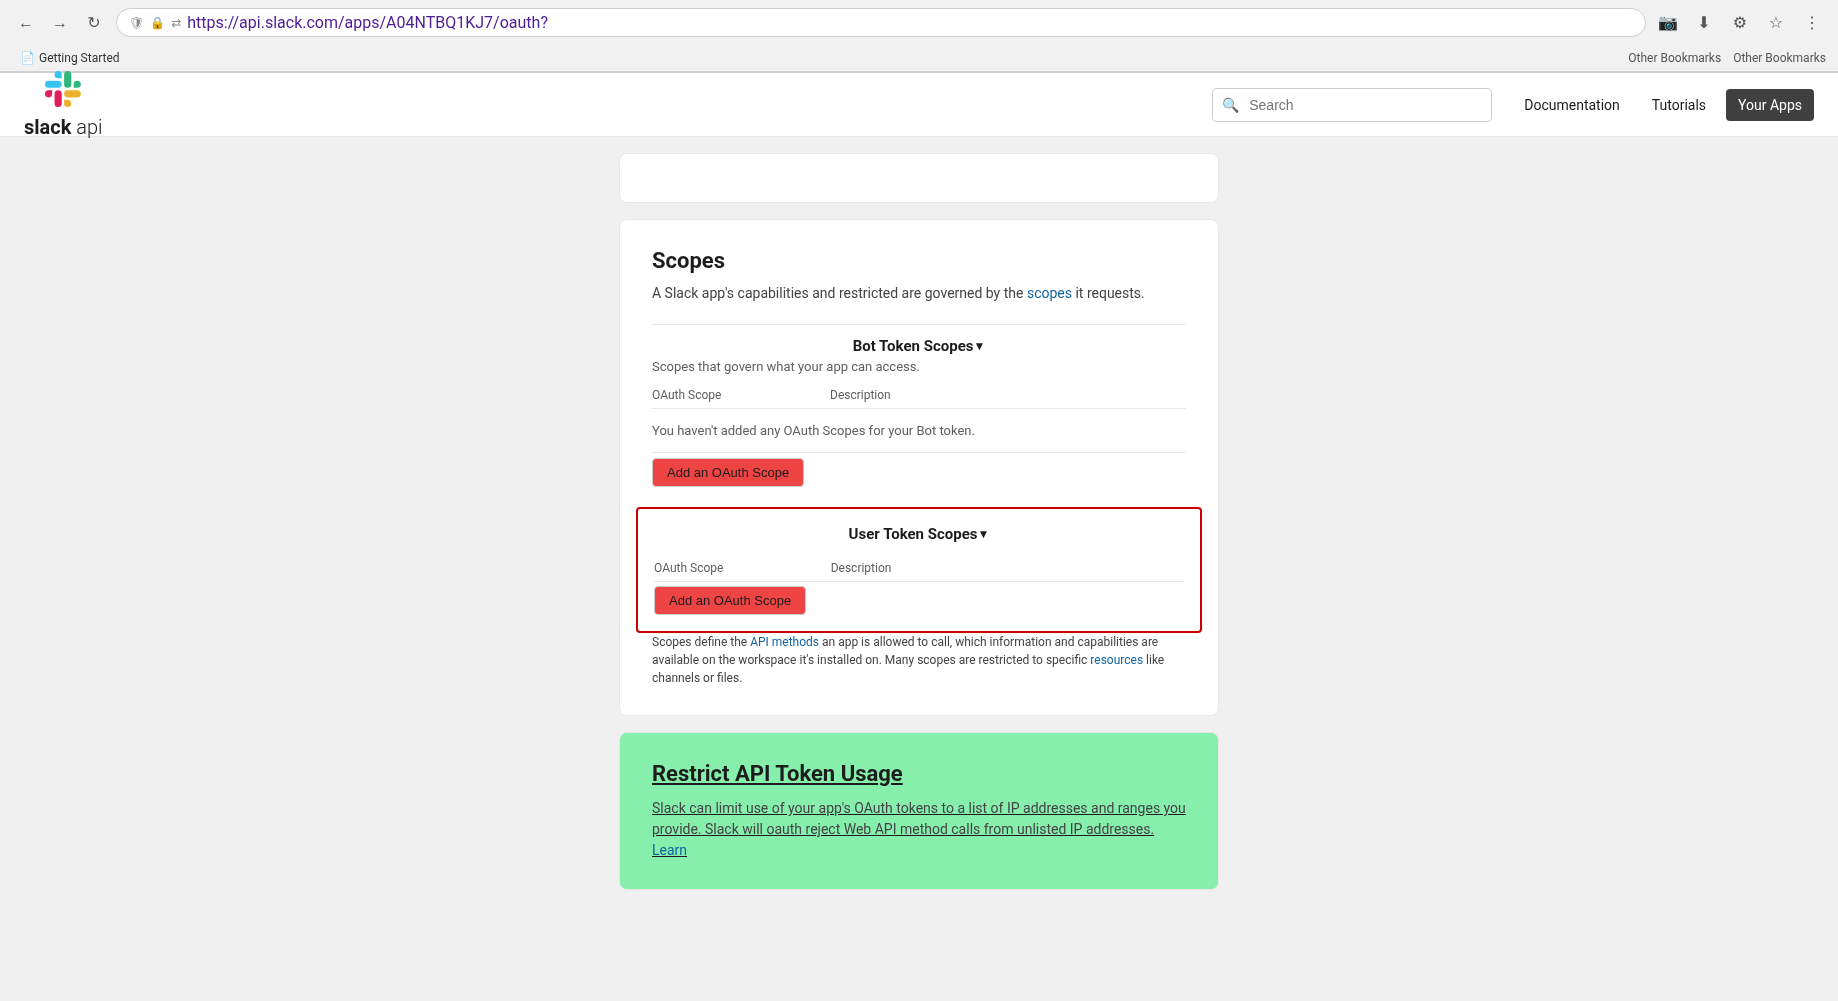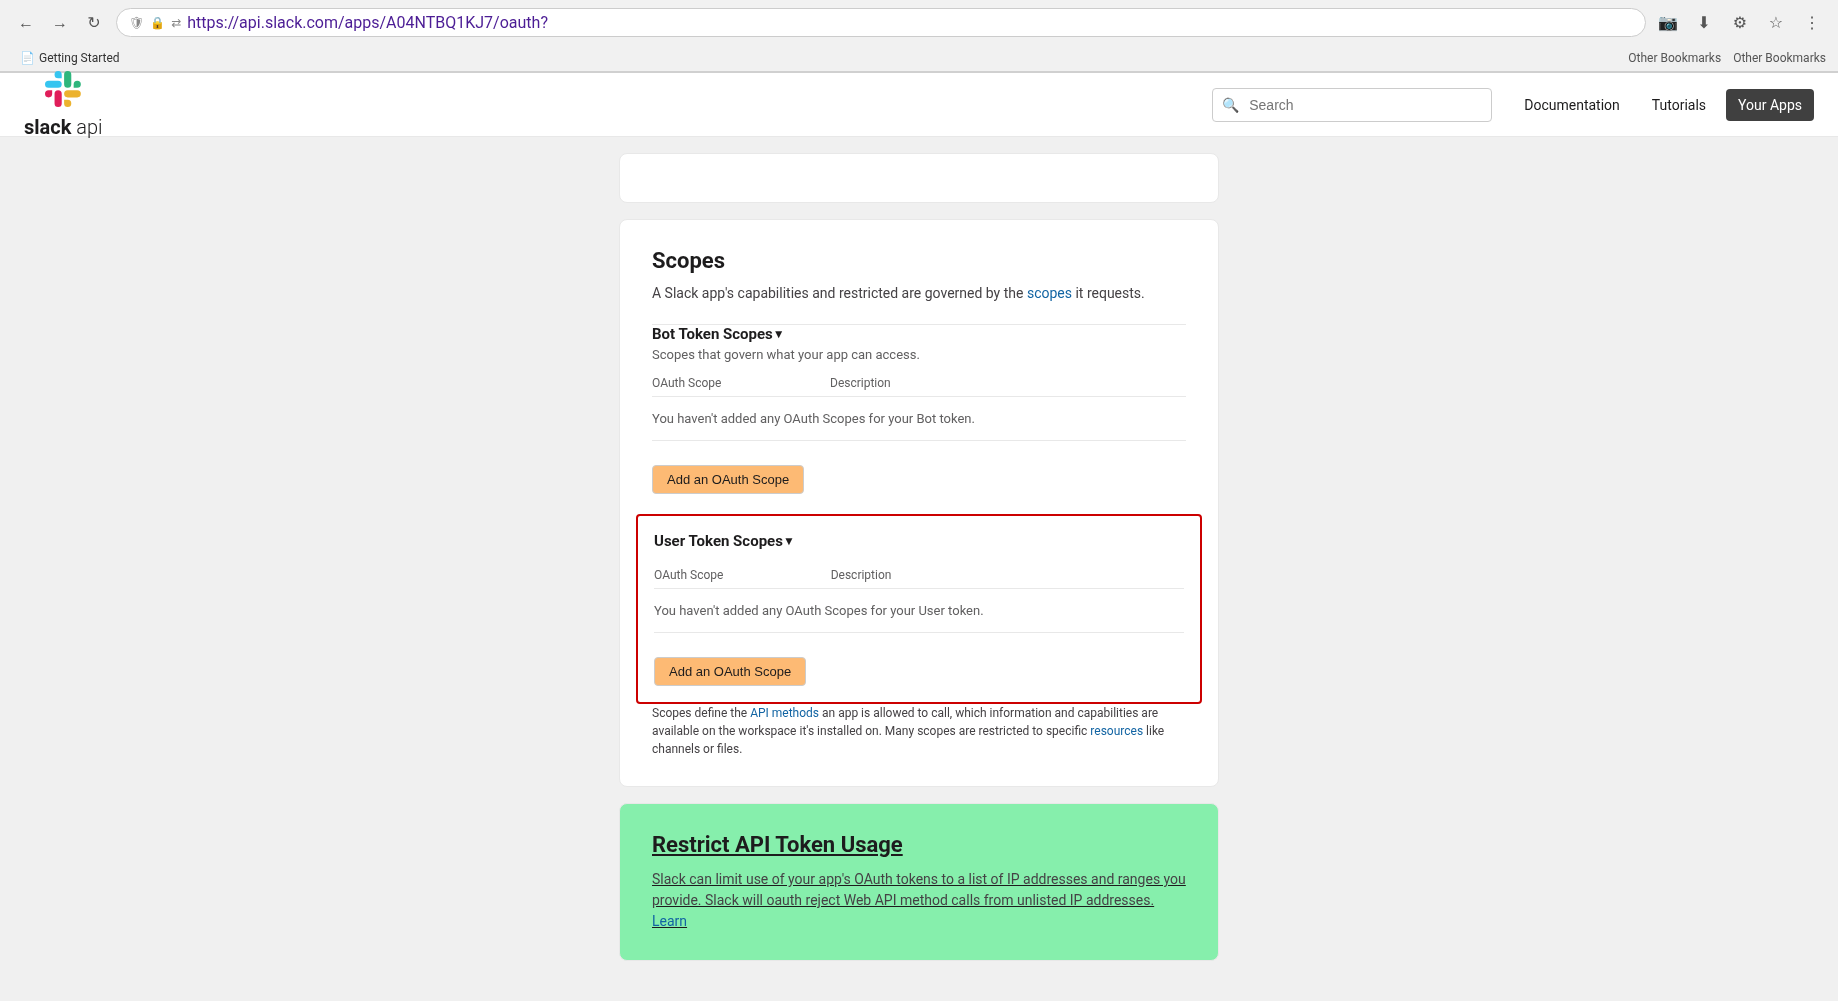--- a/index.html
+++ b/index.html
@@ -223,22 +223,22 @@
       text-decoration: none;
     }
 
     
     .token-section {
       margin-bottom: 0;
     }
     .token-section-header {
       display: flex;
       align-items: center;
-      justify-content: flex-start;
-      padding: 0 0 4px 0;
+      justify-content: center;
+      padding: 12px 0 4px 0;
       border-top: 1px solid #e8e8e8;
       cursor: pointer;
     }
     .token-section-title {
       font-size: 15px;
       font-weight: 700;
     }
     .token-section-subtitle {
       font-size: 13px;
       color: #616061;
@@ -256,28 +256,28 @@
       color: #616061;
       margin-top: 8px;
     }
     .scope-col-name { flex: 1; }
     .scope-col-desc { flex: 2; }
     .scope-empty {
       padding: 14px 0;
       font-size: 13px;
       color: #616061;
       border-bottom: 1px solid #e8e8e8;
-      margin-bottom: 20px;
+      margin-bottom: 1px;
     }
     .add-scope-btn {
       display: inline-block;
       padding: 6px 14px;
       border: 1px solid #ccc;
       border-radius: 4px;
-      background: #fdba74;
+      background: #ef4444;
       font-size: 13px;
       cursor: pointer;
       color: #1d1c1d;
       margin-top: 4px;
     }
 
     
     .scopes-footer {
       margin-top: 16px;
       font-size: 12px;
@@ -413,21 +413,20 @@
               <div class="token-section-title">User Token Scopes</div>
             </div>
             <span class="chevron-down">▼</span>
           </div>
 
           <div class="scope-table-header">
             <span class="scope-col-name">OAuth Scope</span>
             <span class="scope-col-desc">Description</span>
           </div>
 
-          <div class="scope-empty">You haven't added any OAuth Scopes for your User token.</div>
 
           <button class="add-scope-btn">Add an OAuth Scope</button>
         </div>
 
         <p class="scopes-footer" style="">
           <span>Scopes define the </span><a href="#" class="scopes-link">API methods</a><span> an app is allowed to call, which information and capabilities are available on the workspace it's installed on. Many scopes are restricted to specific </span><a href="#" class="scopes-link">resources</a><span> like channels or files.</span>
         </p>
       </div>
 
       <div class="restrict-card">

